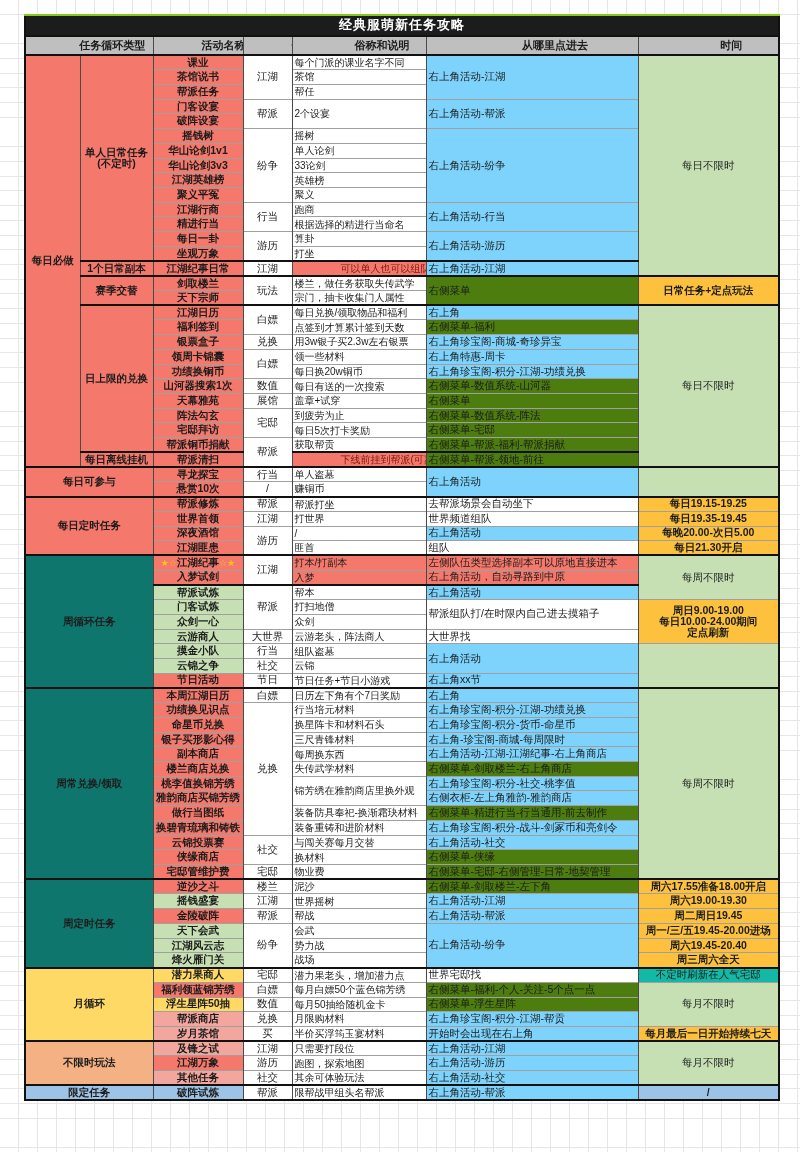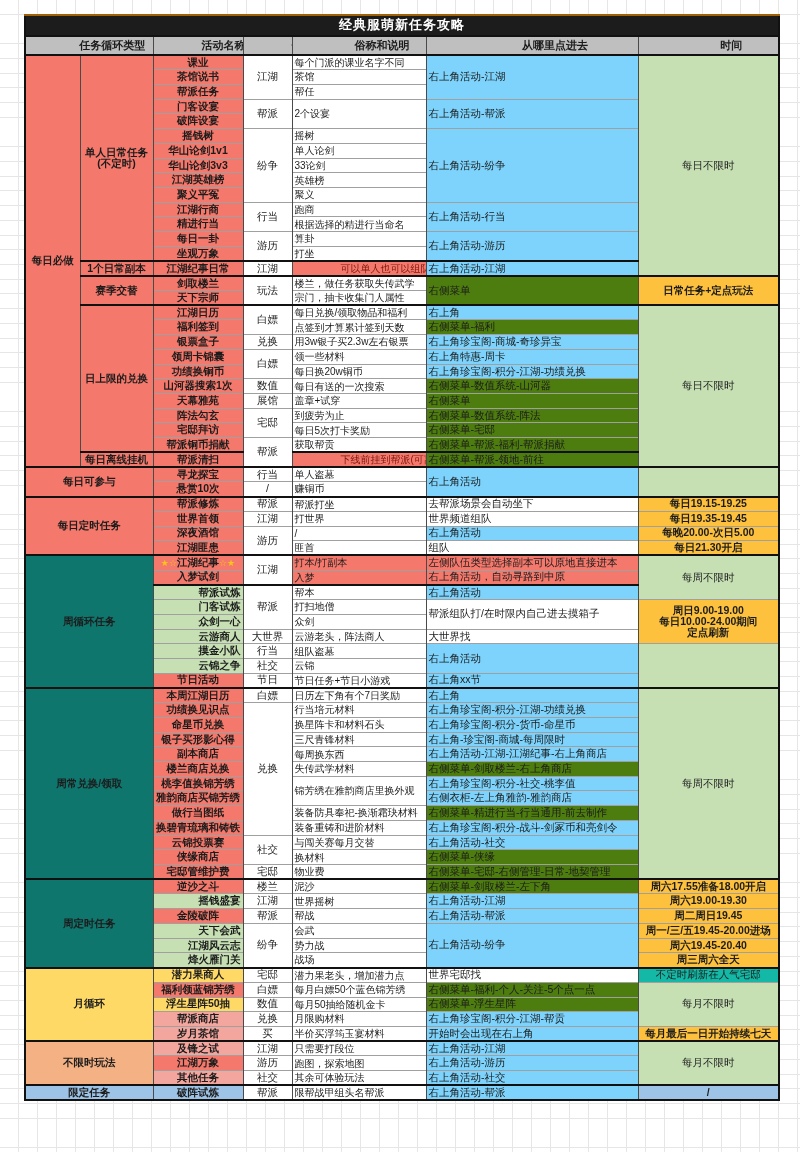--- a/index.html
+++ b/index.html
@@ -26,37 +26,37 @@
     color:#1c1c1c;
     text-align:center;
     vertical-align:middle;
     white-space:nowrap;
     overflow:hidden;
     line-height:1.12;
   }
   tr.body-row{height:14.72px;}
   .title-row th{
     background:#1c1c1c;color:#fff;font-weight:bold;font-size:13px;
-    height:19px;border-top:2px solid #a16207;letter-spacing:1px;
+    height:19px;border-top:2px solid #84cc16;letter-spacing:1px;
   }
   .head-row th{
     background:#bfbfbf;font-weight:bold;font-size:11px;height:17px;
     border-top:2px solid #111;
     padding-left:48px;
   }
   .b{font-weight:bold;}
   .ml{white-space:pre-line;line-height:1.05;}
   .lft{text-align:left;}
   .c4{font-size:10px;}
   .st{border-top:2px solid #111;}
   .wh {background:#ffffff;}
   .red {background:#f4796c;}
   .pnk {background:#f3a69e;}
   .grn {background:#0f766e;}
-  .gr2 {background:#c6e0b4;text-align:right;}
+  .gr2 {background:#c6e0b4;}
   .gld {background:#ffd966;margin-top:33px;}
   .org {background:#f4b183;}
   .blu {background:#9dc3e6;margin-top:28px;}
   .yel {background:#7dd3fc;}
   .lbl {background:#4d7c0f;}
   .tgr {background:#c6e0b4;}
   .tor {background:#fdc13d;}
   .tye {background:#14b8a6;margin-left:35px;}
   .dkr {color:#7a150c;padding-left:48px;}
   .star{color:#f5c518;font-size:9px;}

